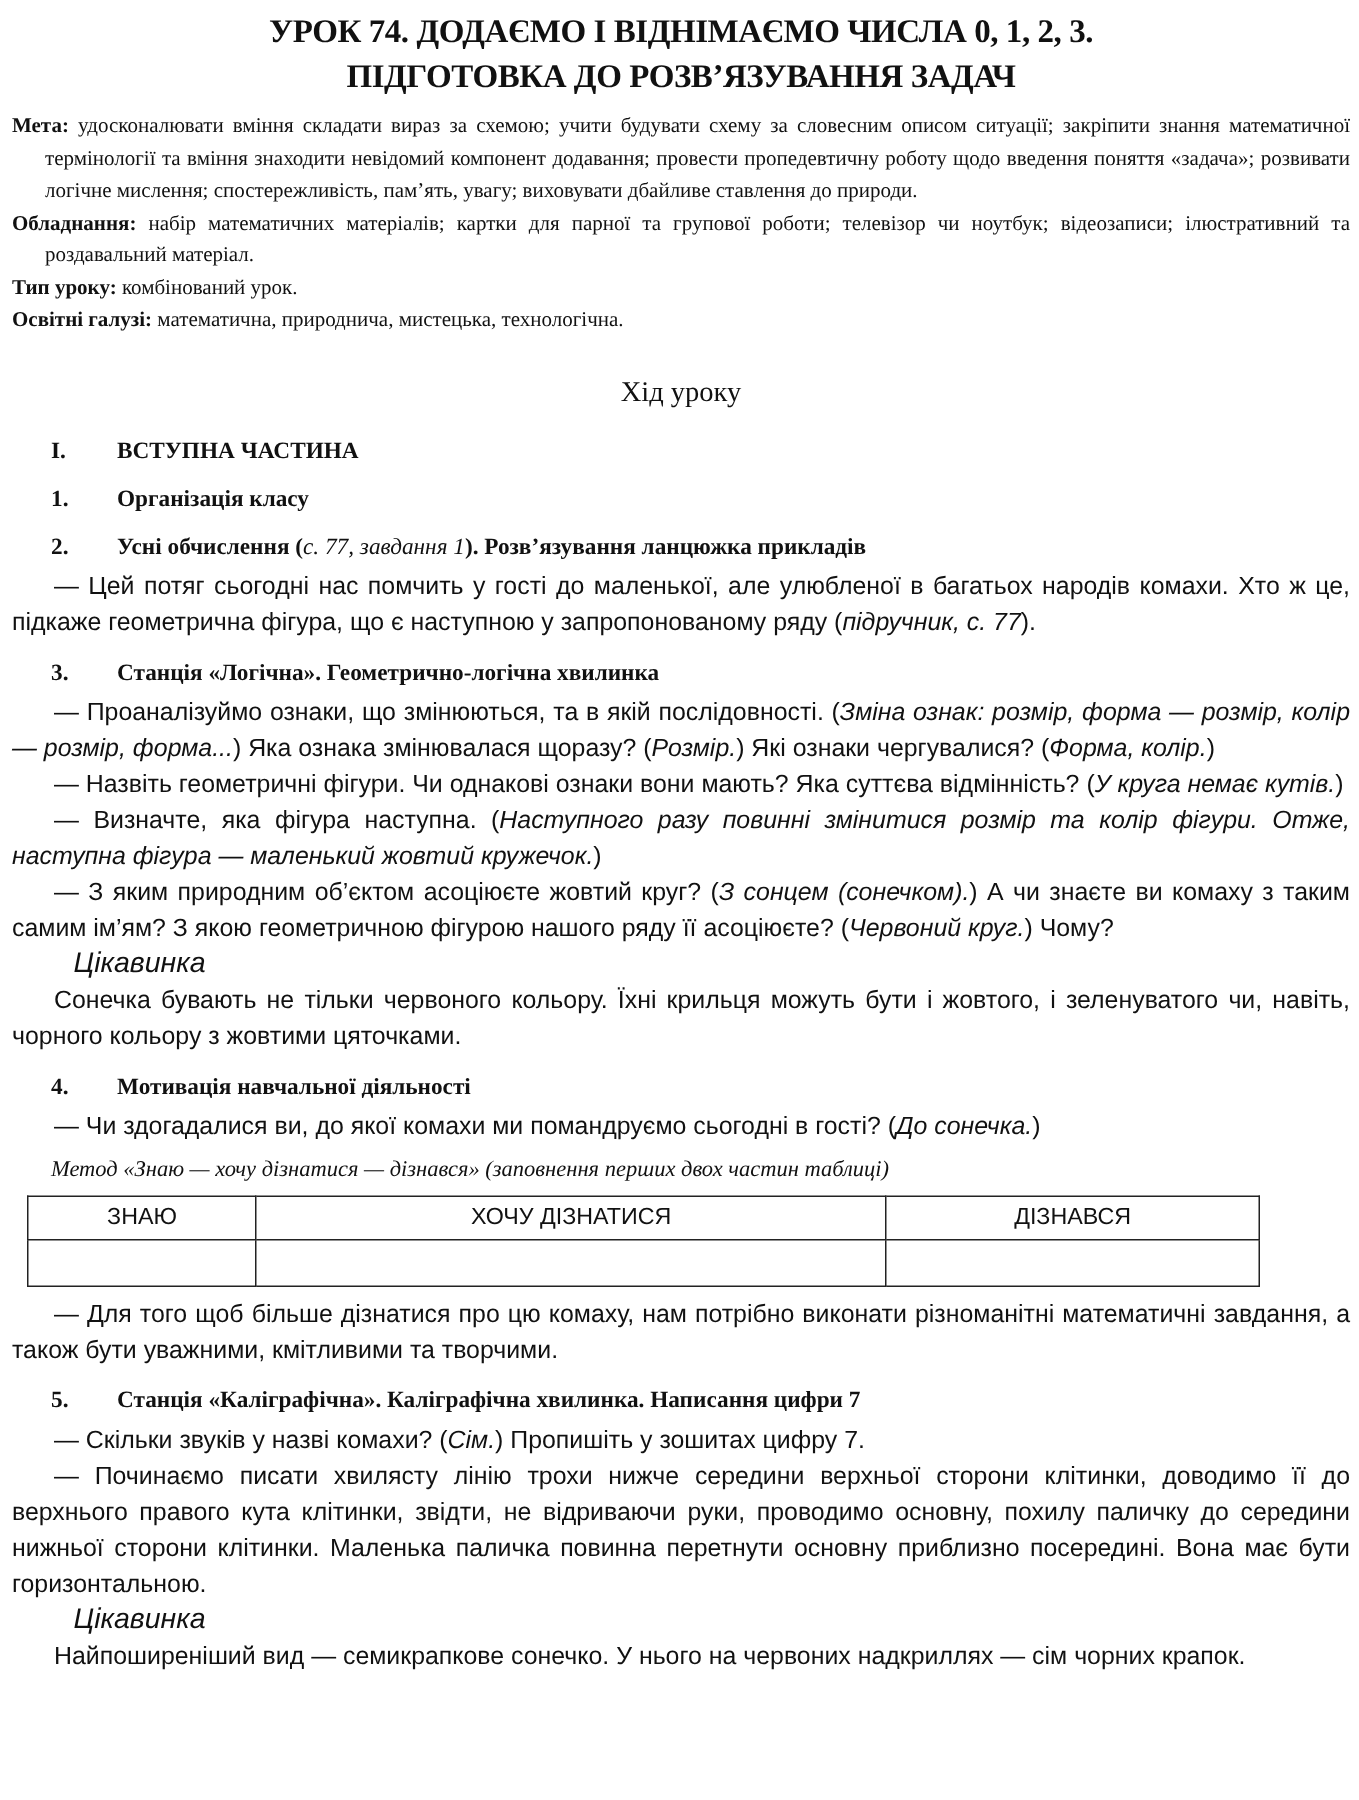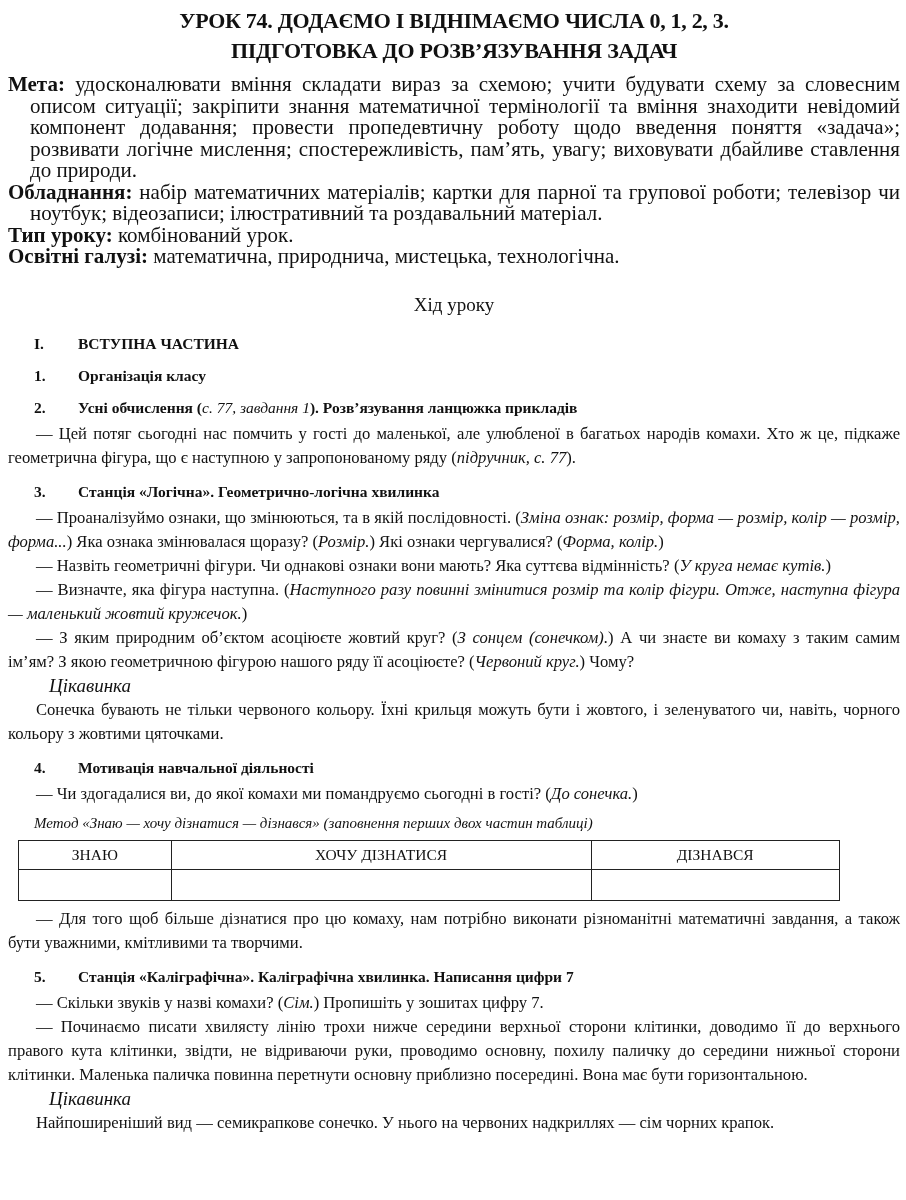--- a/index.html
+++ b/index.html
@@ -1,21 +1,21 @@
 <!DOCTYPE html>
 <html><head>
 <meta charset="utf-8">
 <style>
   html, body { margin: 0; padding: 0; background: #ffffff; }
   body { width: 906px; height: 1200px; overflow: hidden; color: #111; }
   .page { position: relative; width: 906px; height: 1200px; box-sizing: border-box; padding: 0 6px 0 8px; }
   .sans { font-family: Liberation Serif, serif; }
-  .serif { font-family: Liberation Serif, serif; }
+  .serif { font-family: Liberation Sans, sans-serif; }
   .title { text-align: center; font-weight: bold; font-size: 22px; line-height: 30px; padding-top: 6px; letter-spacing: -0.3px; }
-  .meta { font-size: 21px; line-height: 21.5px; margin-top: 8px; }
+  .meta { font-size: 14px; line-height: 21.5px; margin-top: 8px; }
   .meta p { margin: 0; padding-left: 22px; text-indent: -22px; text-align: justify; }
   .meta b { font-weight: bold; }
   .course { text-align: center; font-size: 19px; margin-top: 24px; line-height: 26px; }
   .h { font-weight: bold; font-size: 15.5px; line-height: 20px; margin: 12px 0 4px 26px; display: flex; }
   .h .num { width: 44px; flex: none; }
   .h.top { margin-top: 16px; }
   .para { font-size: 16.6px; line-height: 24px; margin: 0; text-indent: 28px; text-align: justify; }
   .para i, .para em { font-style: italic; }
   .note { font-size: 19px; line-height: 24px; font-style: italic; margin: 0 0 0 41px; }
   .method { font-size: 15px; font-style: italic; line-height: 22px; margin: 6px 0 2px 26px; }

